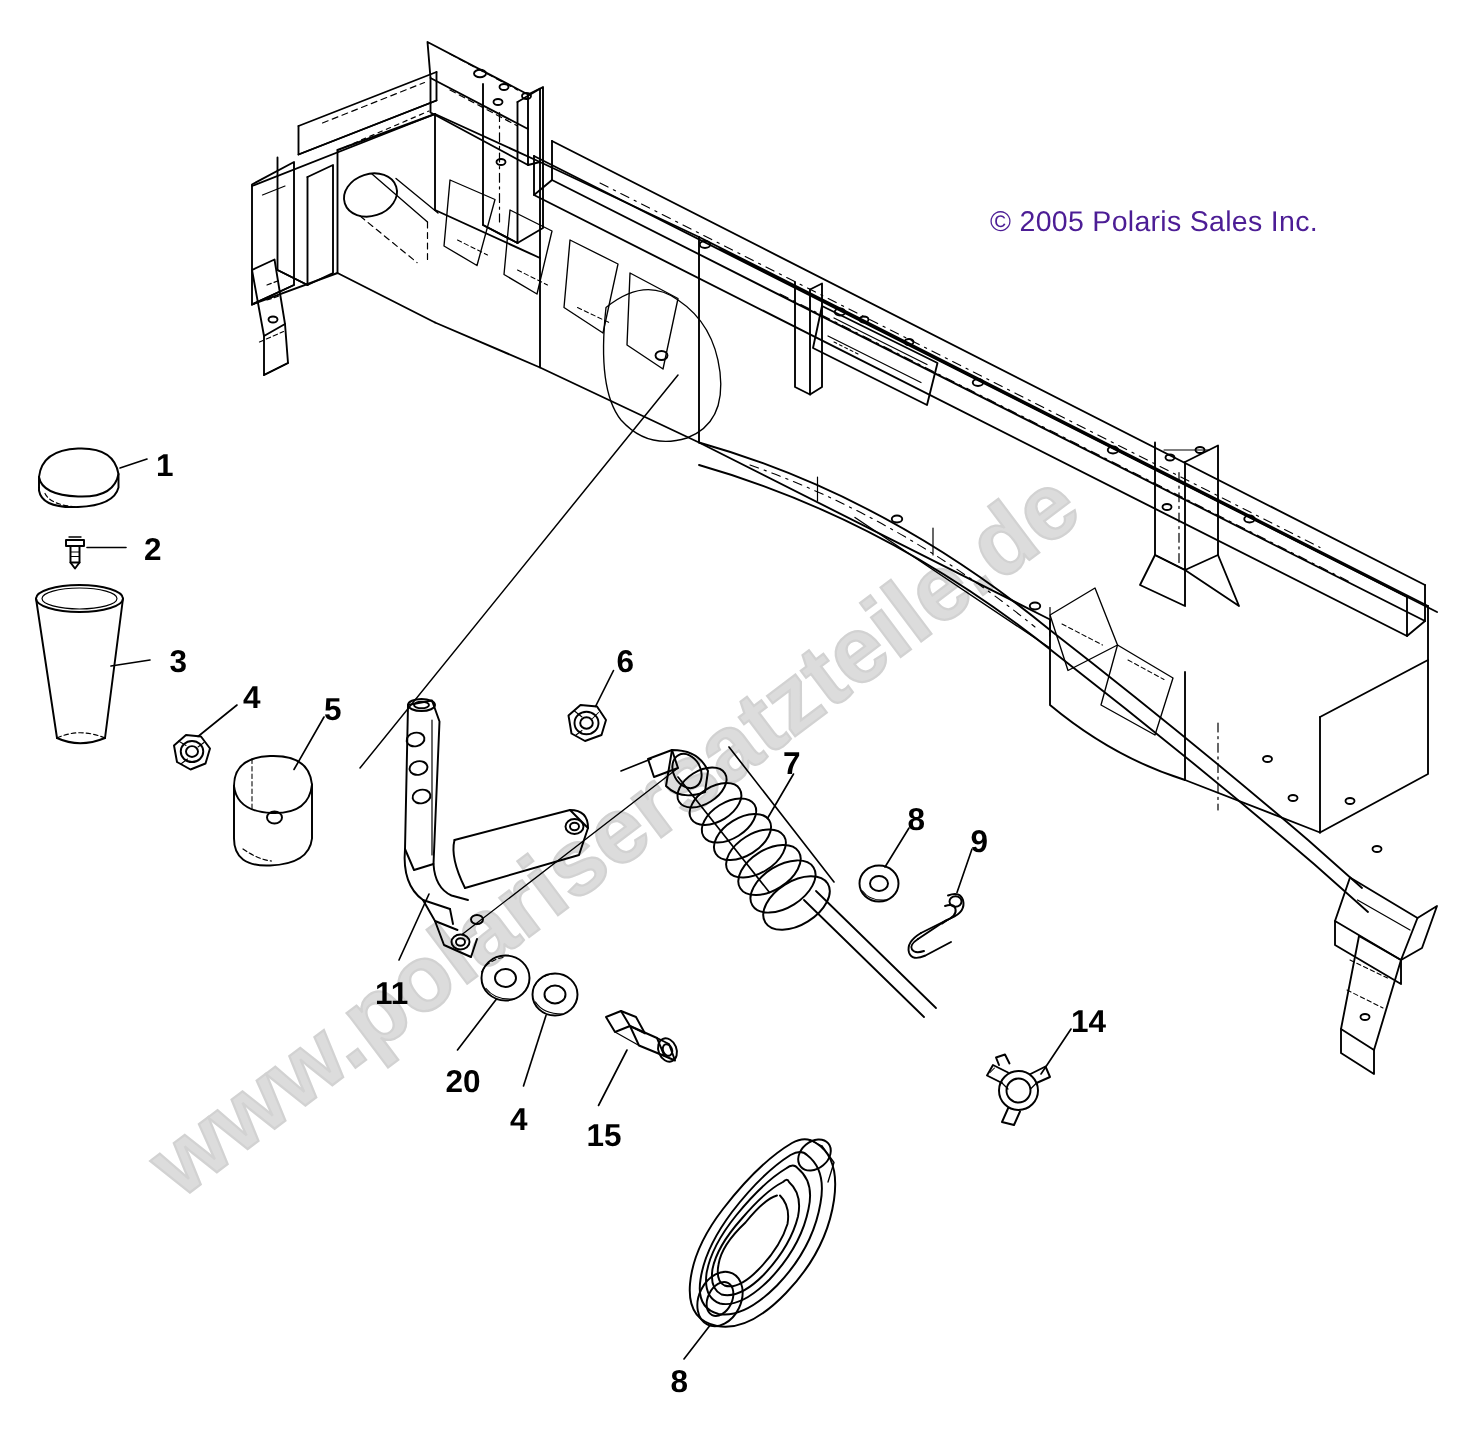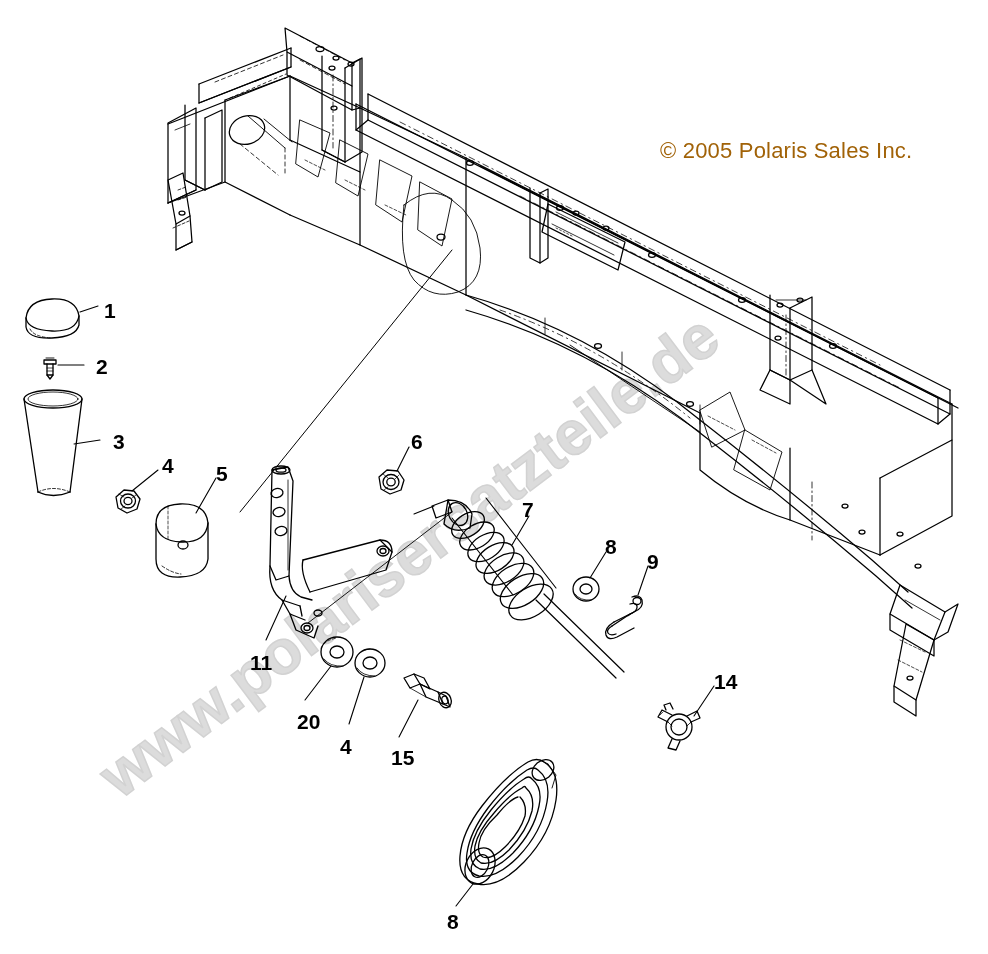--- a/index.html
+++ b/index.html
@@ -24,22 +24,22 @@
     position: absolute;
     left: 0; top: 0;
     width: 988px;
     height: 954px;
   }
   #copyright-notice {
     position: absolute;
     left: 660px;
     top: 138px;
     font-family: "Liberation Sans", sans-serif;
-    font-size: 22px;
-    color: #a16207;
+    font-size: 19px;
+    color: #4c1d95;
     white-space: nowrap;
     letter-spacing: 0.2px;
   }
   .callout-num {
     position: absolute;
     font-family: "Liberation Sans", sans-serif;
     font-weight: bold;
     font-size: 21px;
     color: #000000;
     line-height: 1;

